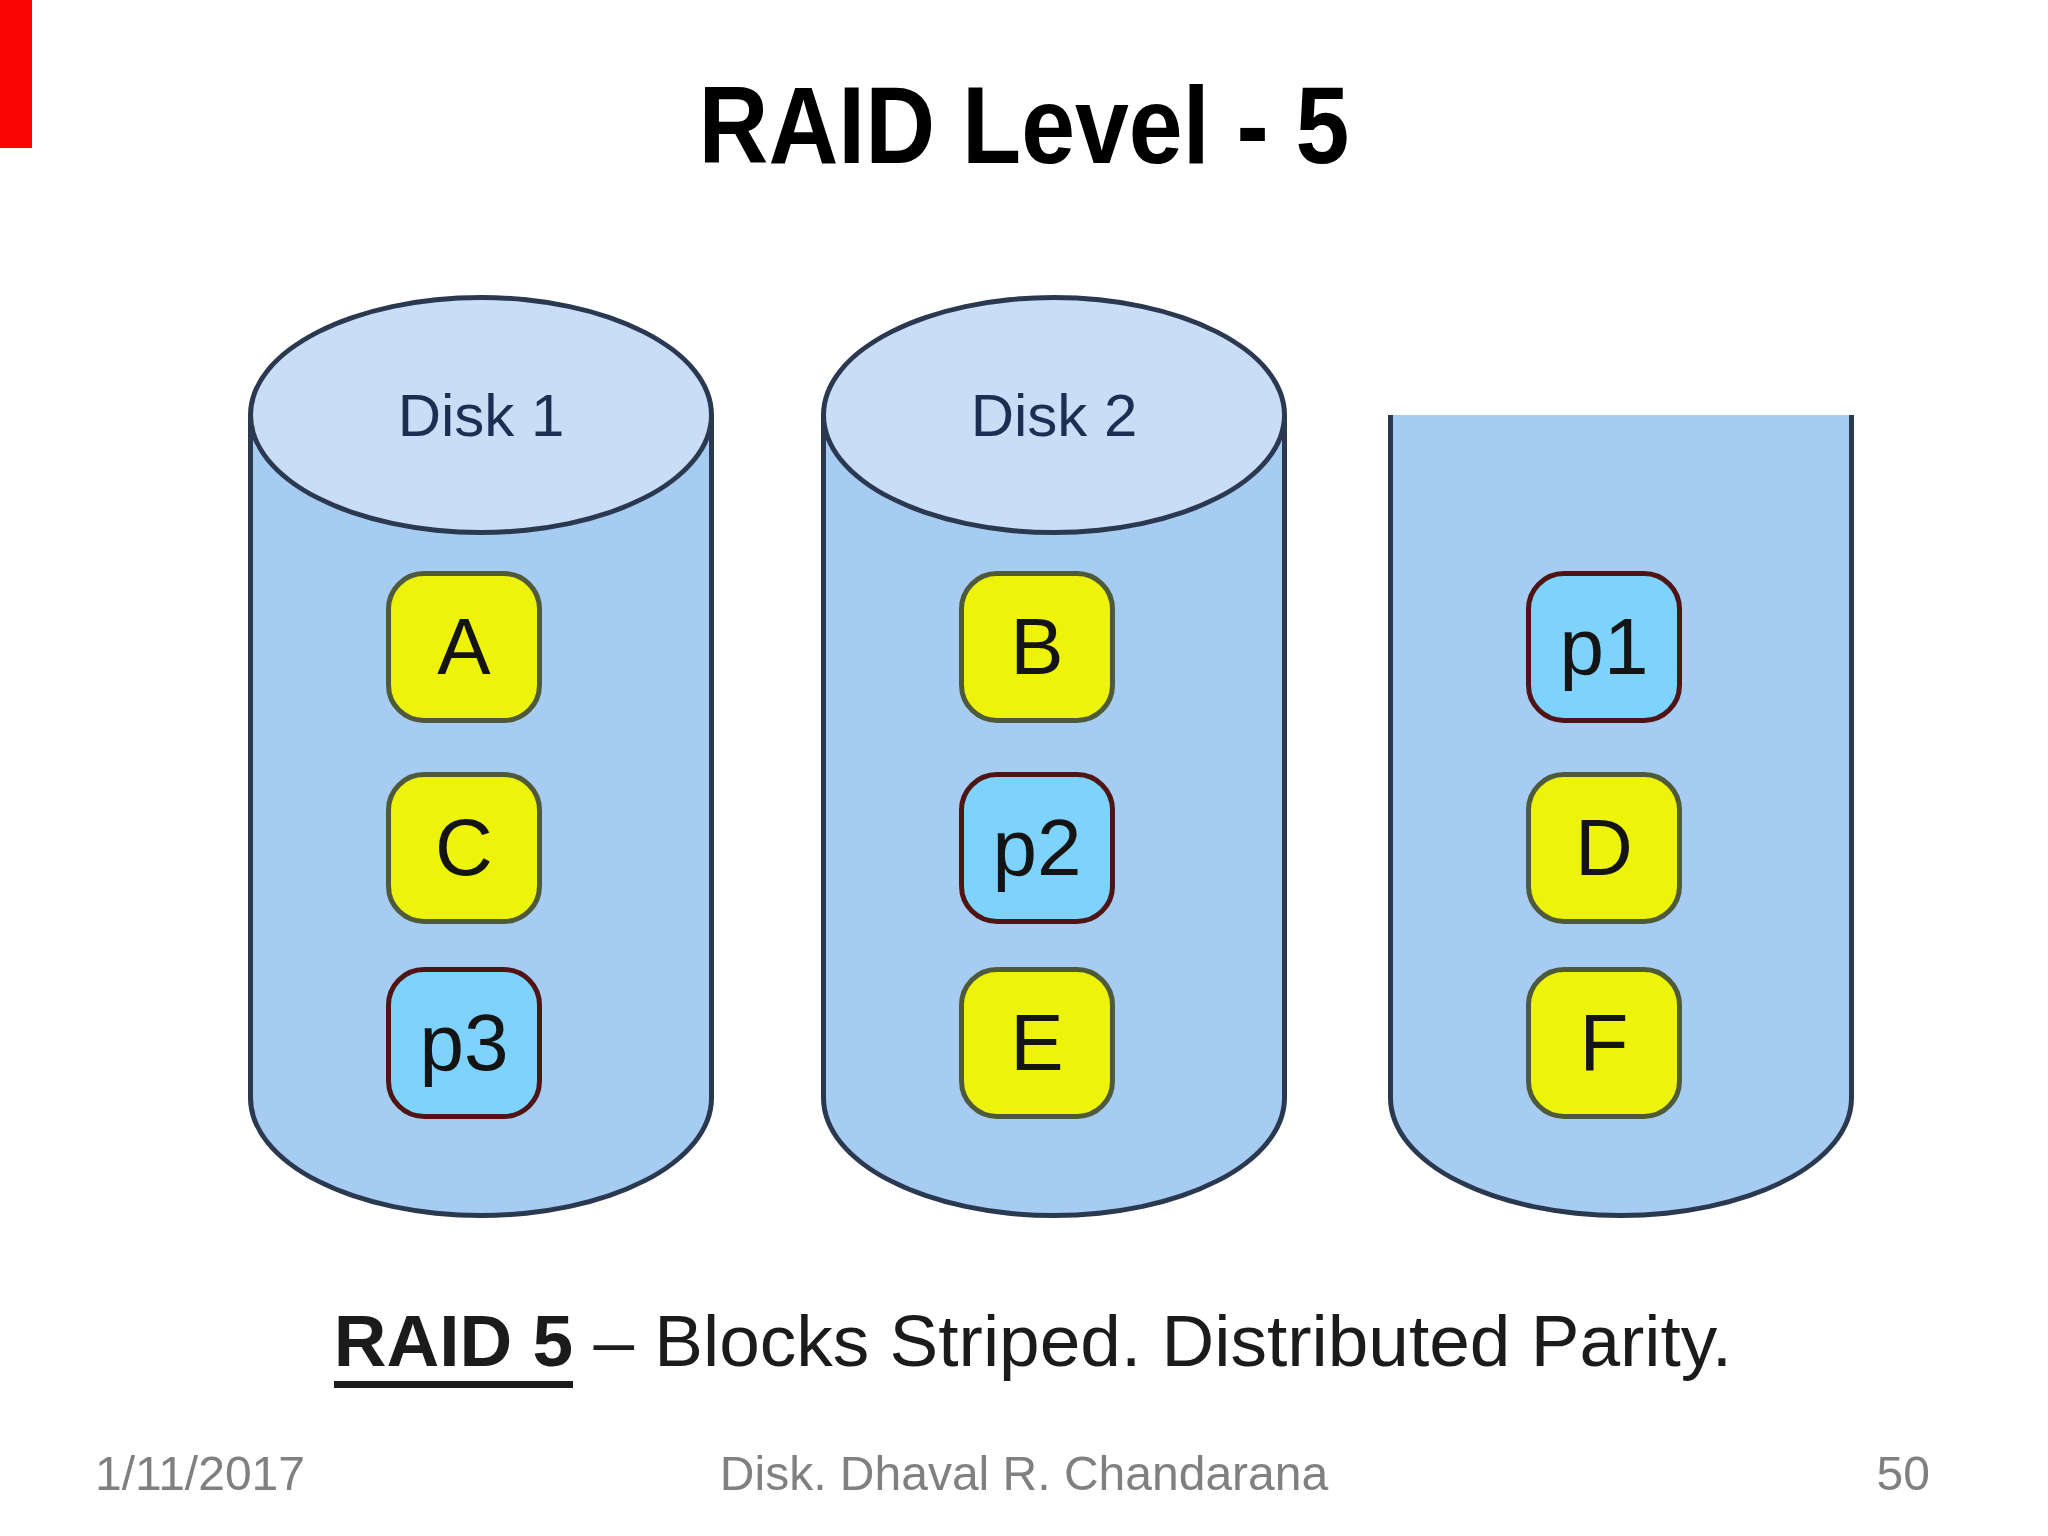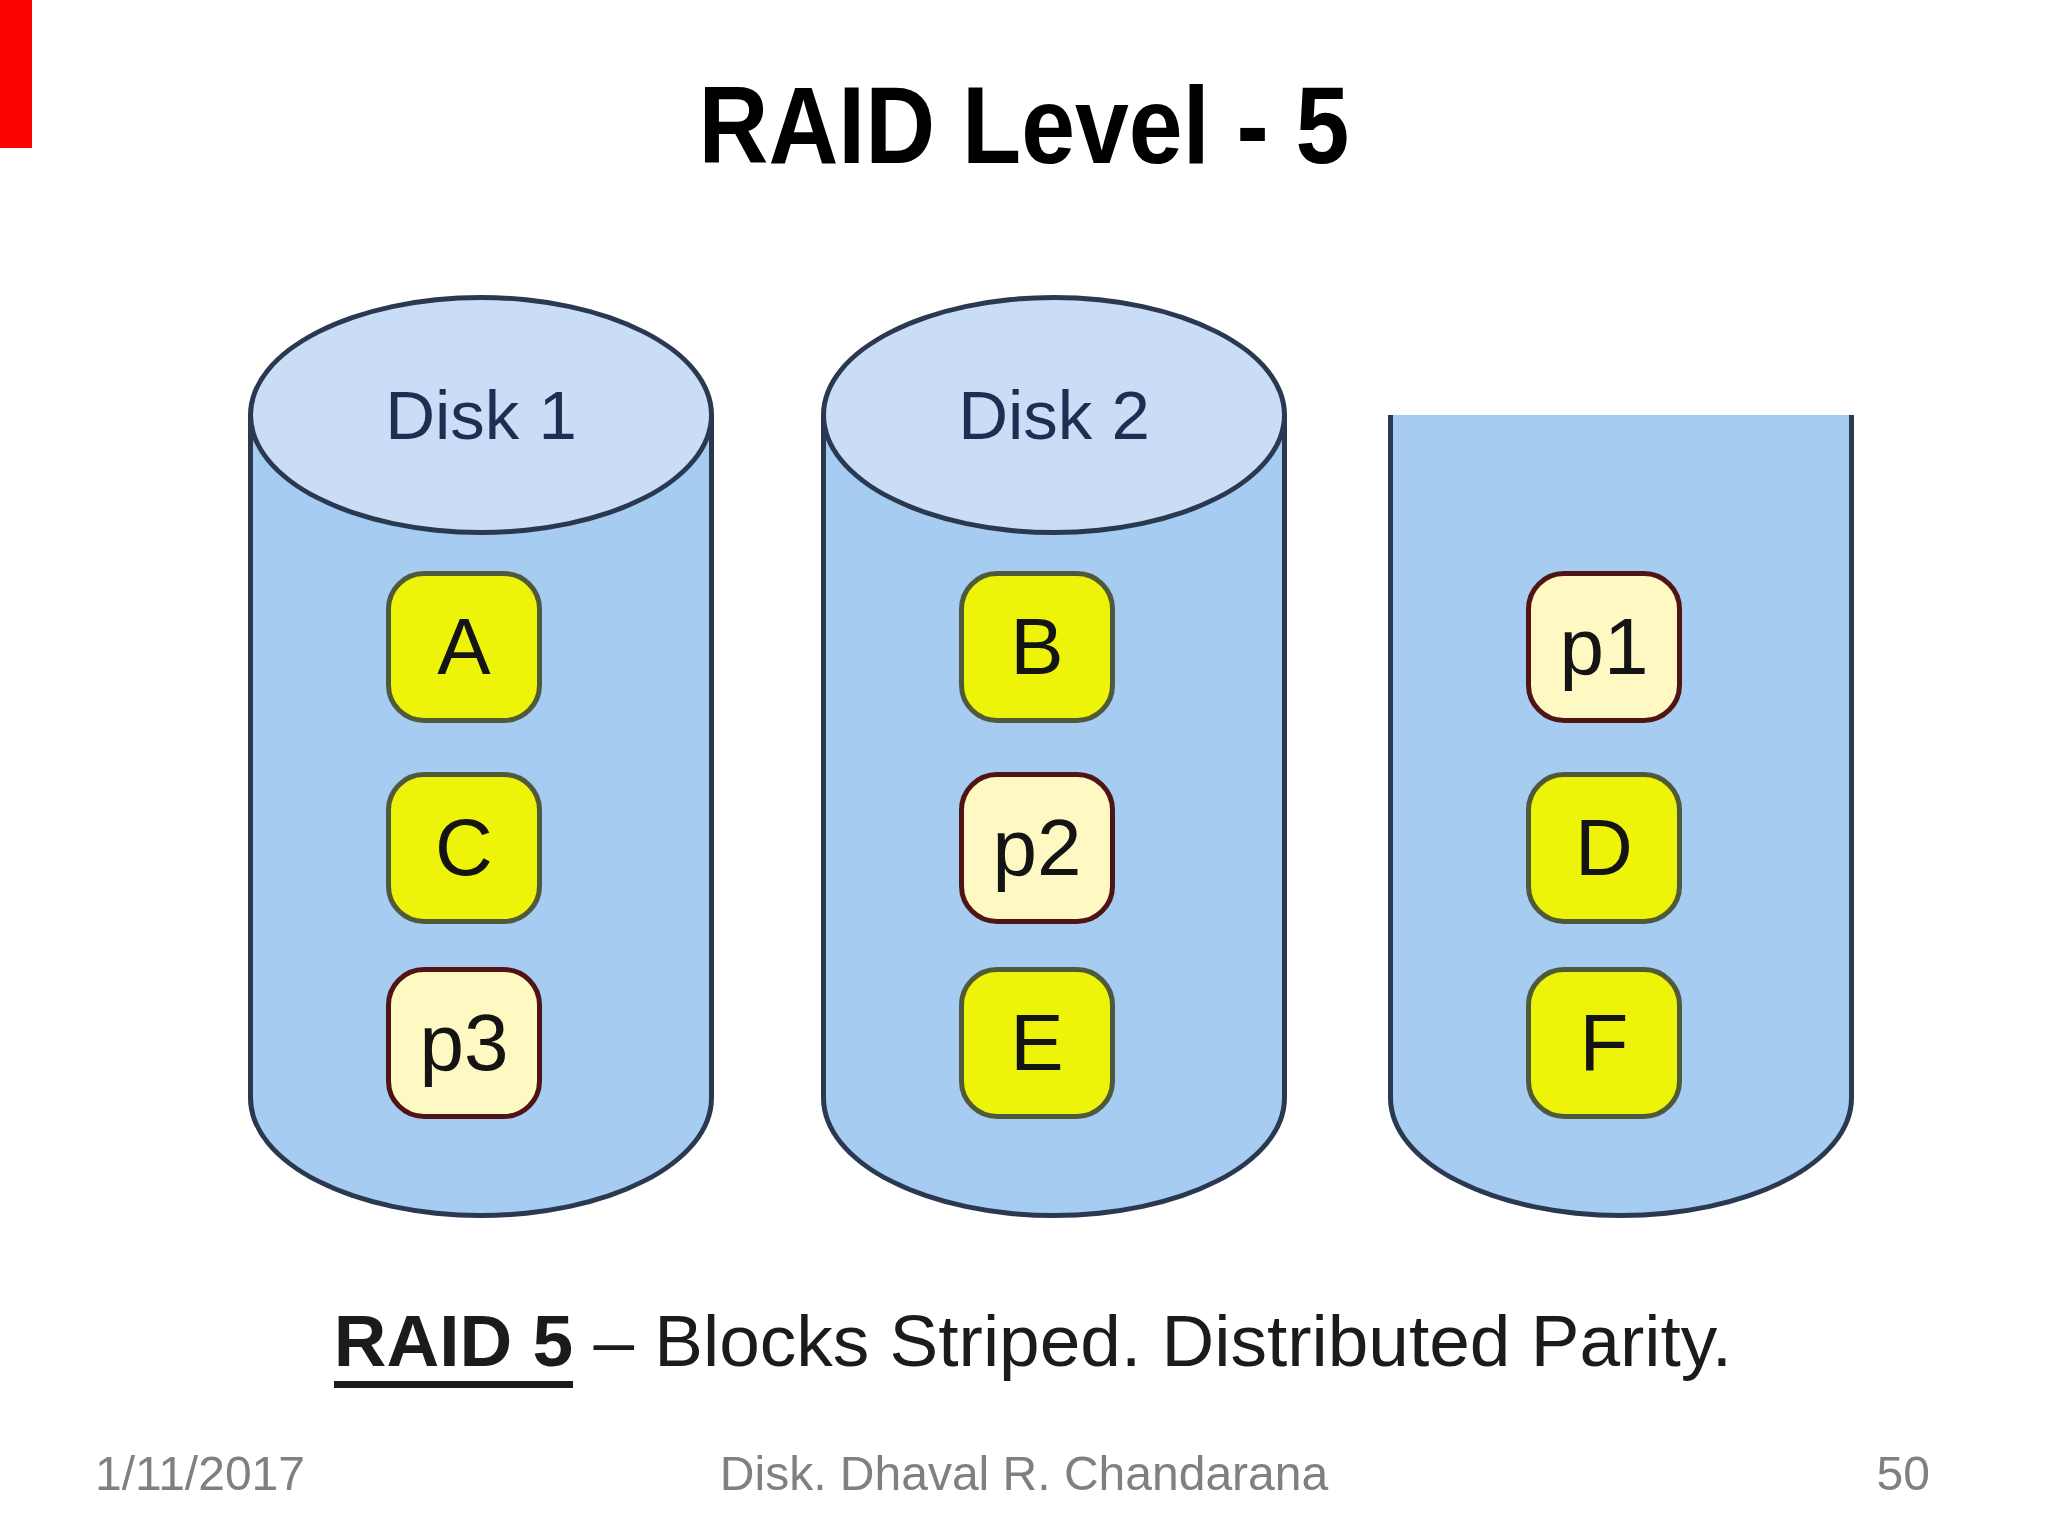--- a/index.html
+++ b/index.html
@@ -65,38 +65,38 @@
     position:absolute; left:0; top:0;
     width:466px; height:240px;
     box-sizing:border-box;
     border:5px solid #2b3950;
     border-radius:50%;
     background:#c9ddf7;
     z-index:3;
     display:flex; align-items:center; justify-content:center;
   }
   .disk-name{
-    font-size:69px; color:#1c2f52;
+    font-size:60px; color:#1c2f52;
     white-space:nowrap;
   }
 
   
   .block{
     position:absolute; left:138px;
     width:156px; height:152px;
     box-sizing:border-box;
     border:5px solid #4e5a3a;
     border-radius:38px;
     background:#edf40a;
     z-index:4;
     display:flex; align-items:center; justify-content:center;
     font-size:80px; color:#141414;
   }
   .block[data-type="parity"]{
-    background:#fef9c3;
+    background:#7dd3fc;
     border-color:#511414;
   }
   .block-row-0{ top:276px; }
   .block-row-1{ top:477px; }
   .block-row-2{ top:672px; }
 
   
   .caption{
     position:absolute; left:9px; top:1293px;
     width:100%; height:95px; line-height:95px;

